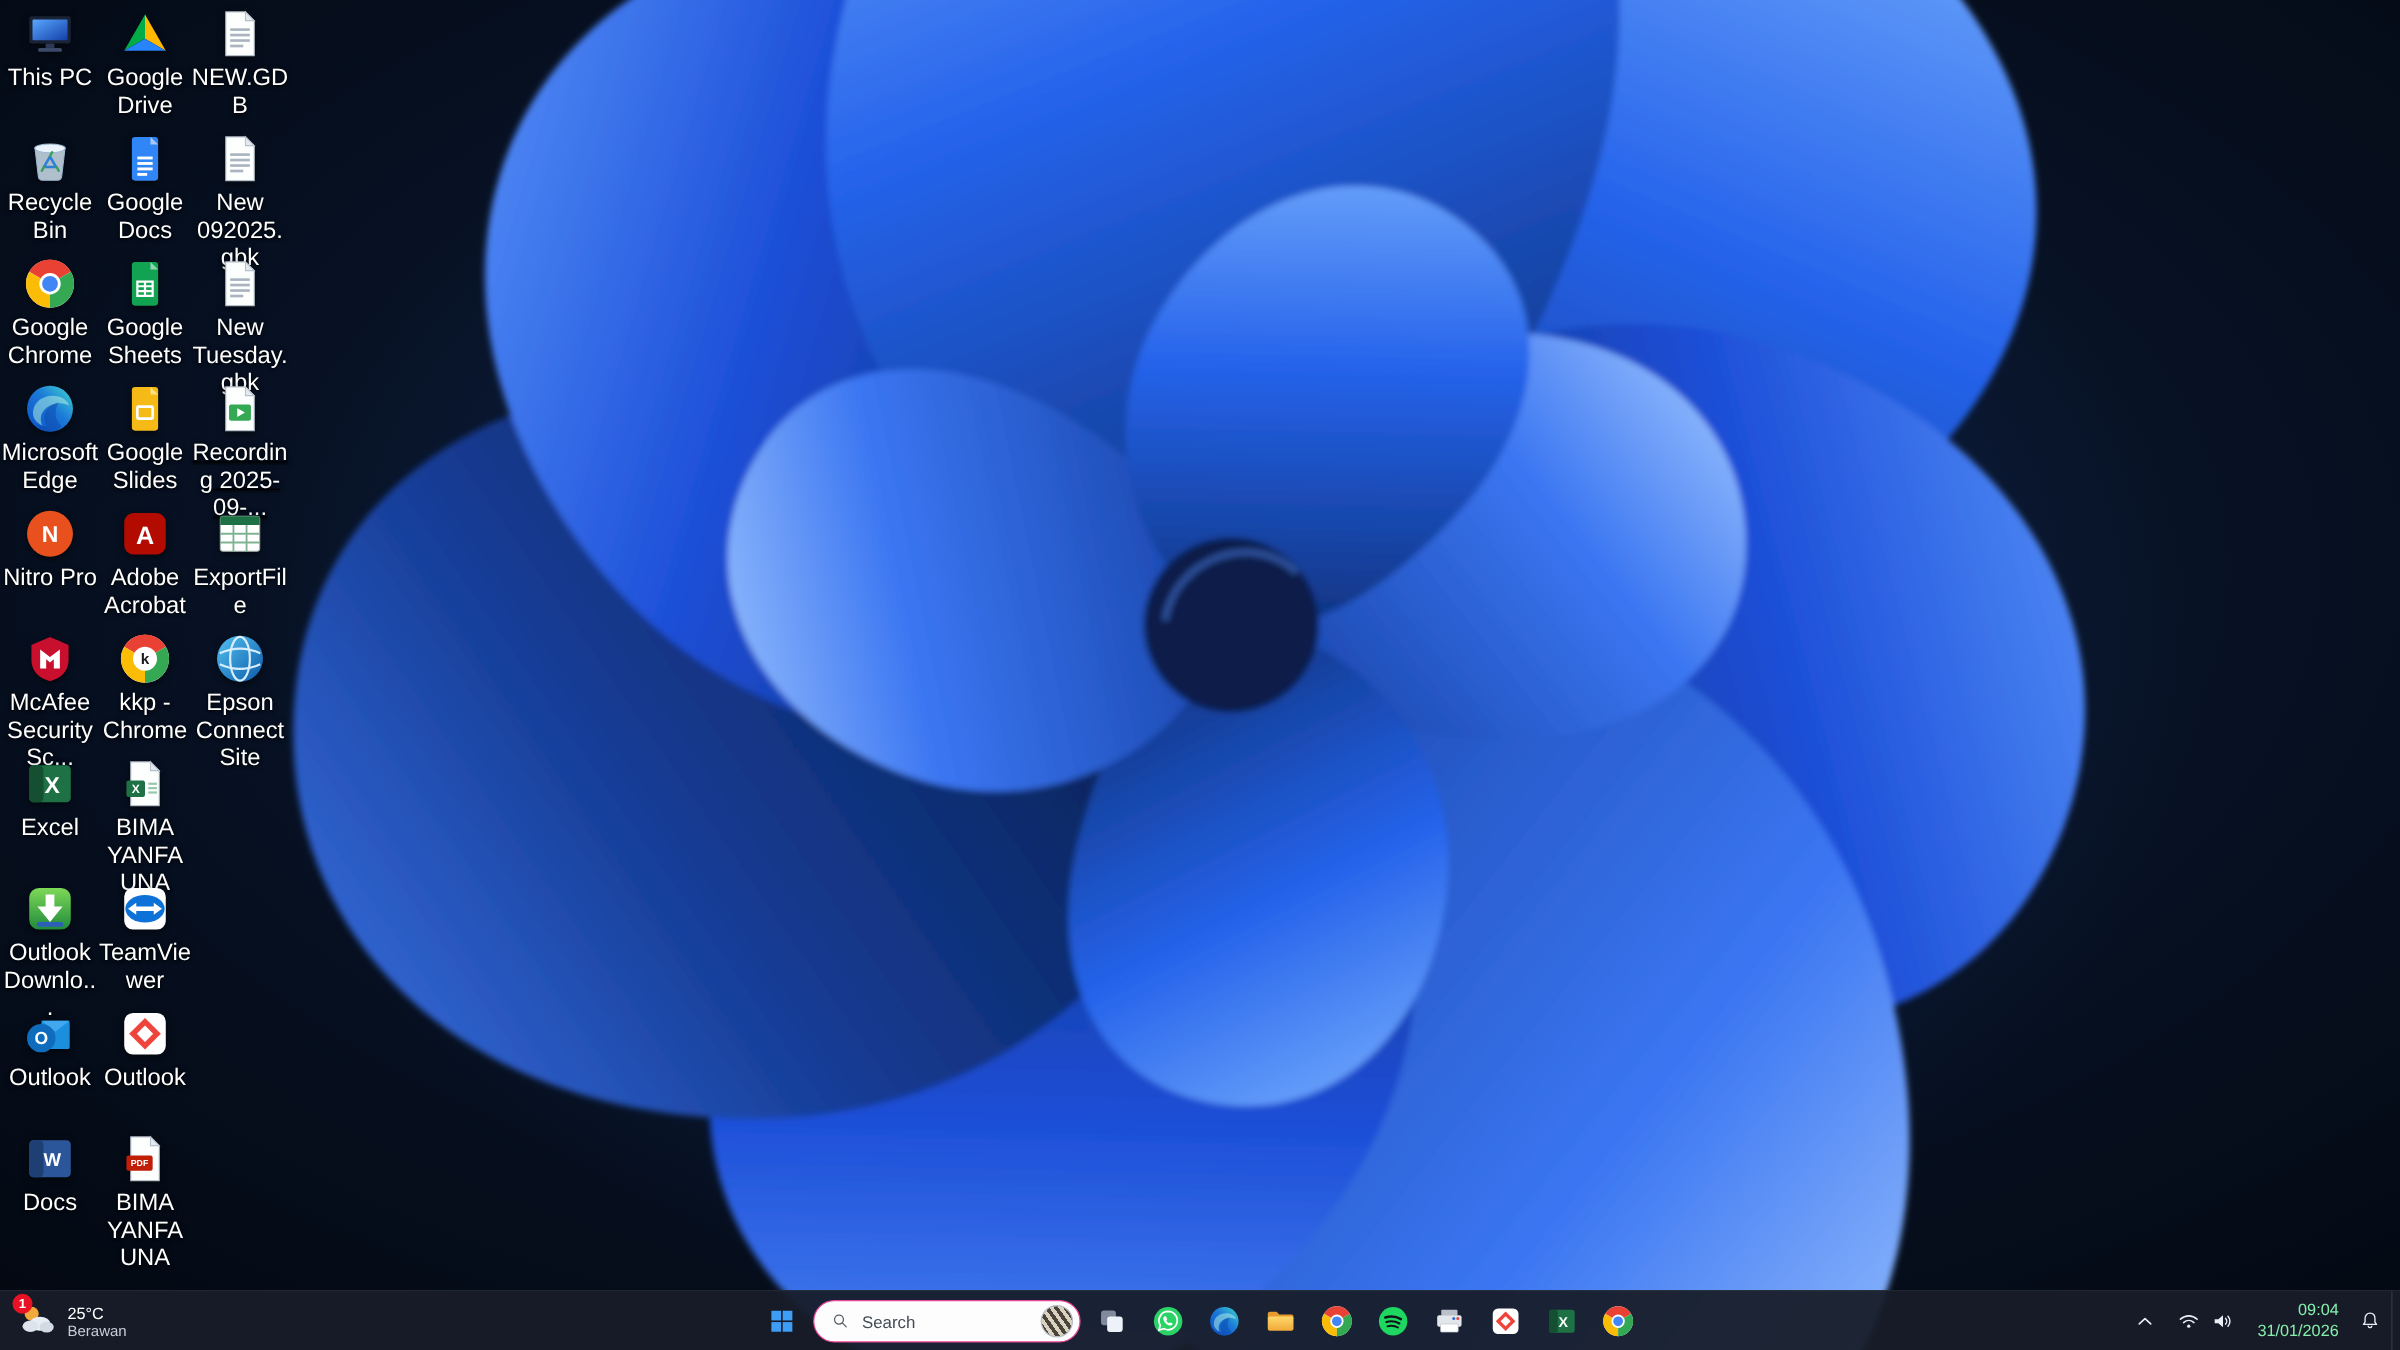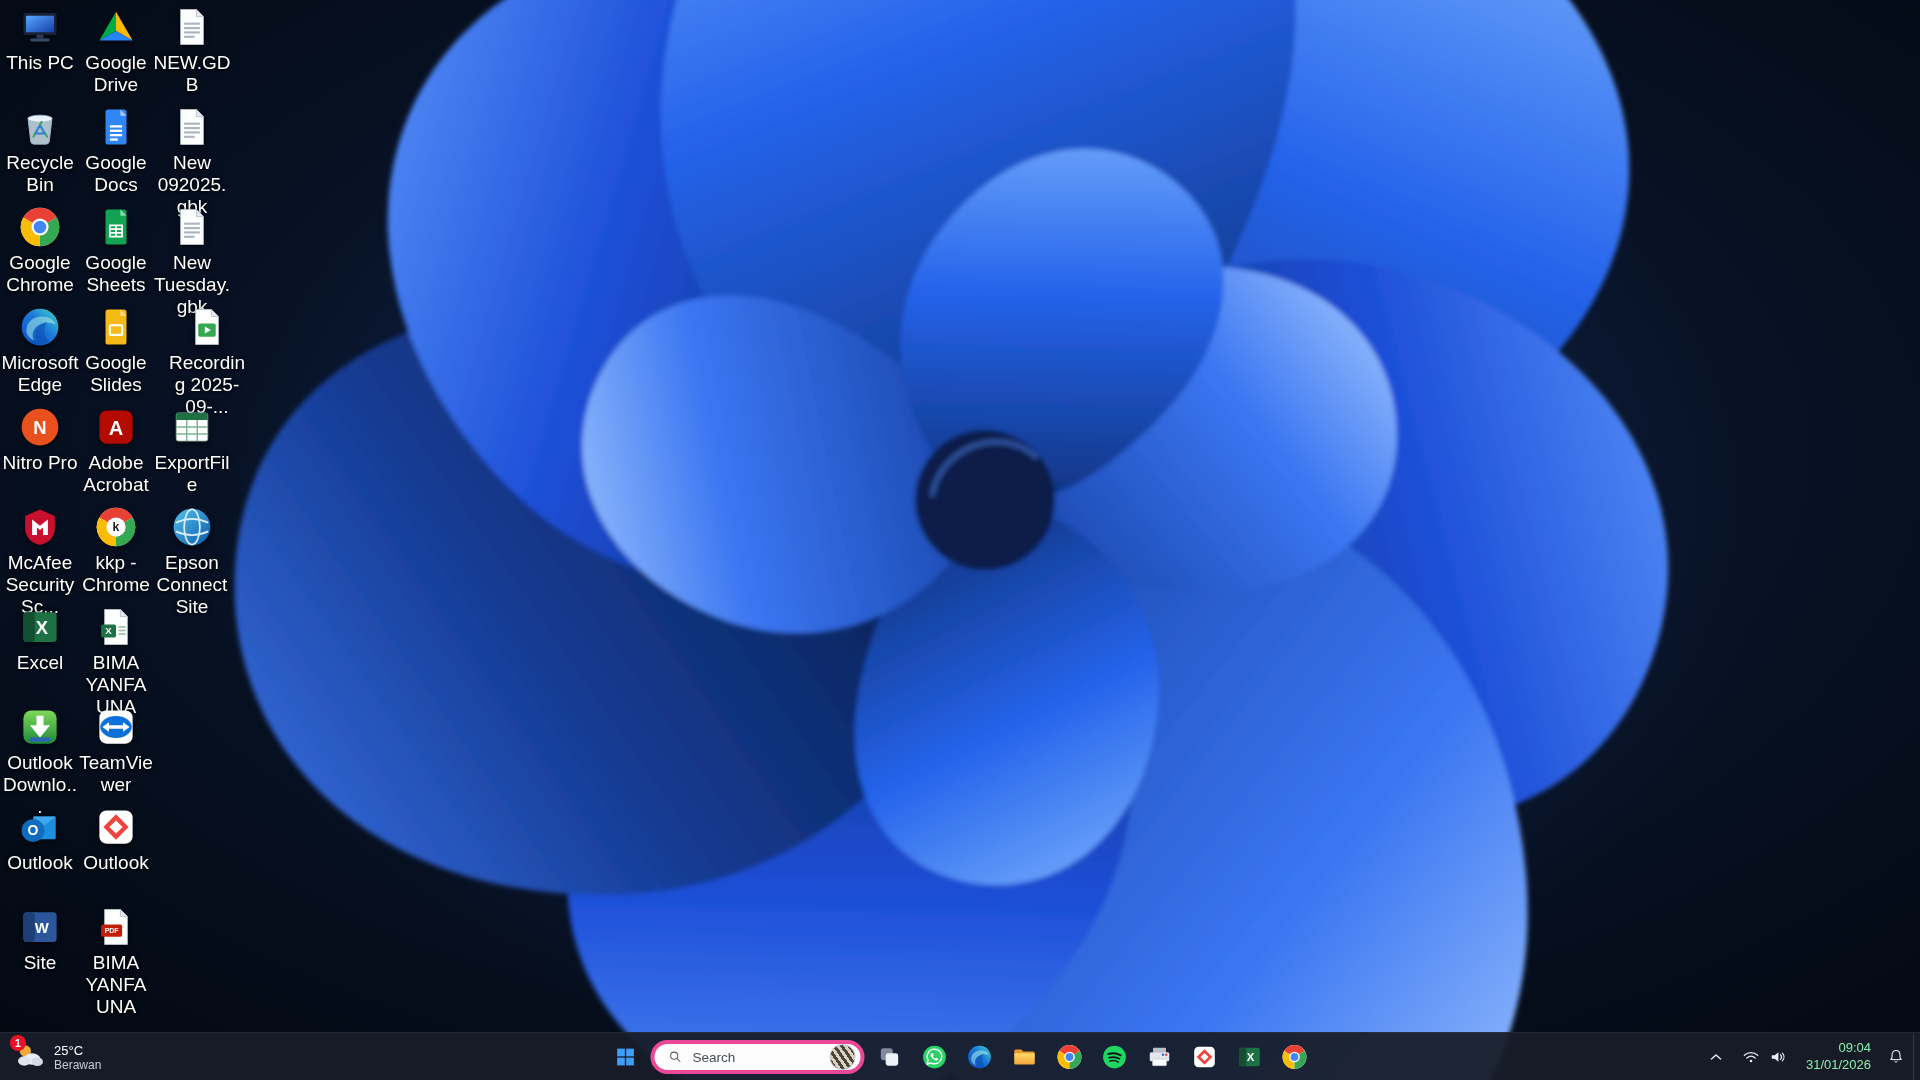--- a/index.html
+++ b/index.html
@@ -26,21 +26,21 @@
   .w-badge{position:absolute;left:6px;top:-2px;min-width:16px;height:16px;border-radius:8px;background:#e81224;color:#fff;
            font-size:10.5px;display:flex;align-items:center;justify-content:center;padding:0 4px;font-weight:bold;z-index:2}
   .w-temp{font-size:13px;color:#fff}
   .w-cond{font-size:12px;color:#c6cdd8}
 
   .tb-center{position:absolute;left:50%;top:0;transform:translateX(-50%);height:48px;display:flex;align-items:center;gap:5px}
   .tbtn{width:40px;height:40px;border:none;background:transparent;border-radius:6px;display:flex;align-items:center;justify-content:center;cursor:pointer}
   .tbtn svg,.tglyph svg{width:26px;height:26px;display:block}
   .tglyph{display:flex}
 
-  .search-pill{height:34px;width:214px;background:#fdfdfd;border:4px solid #ec4899;border-radius:17px;display:flex;
+  .search-pill{height:34px;width:214px;background:#fdfdfd;border:1px solid #ec4899;border-radius:17px;display:flex;
                align-items:center;padding:0 5px 0 12px;gap:8px;cursor:text}
   .s-ico svg{width:18px;height:18px;display:block}
   .s-text{font-size:13.5px;color:#454b54;flex:1}
   .s-img{width:26px;height:26px;border-radius:50%;border:1px solid #b9bec6;
          background:repeating-linear-gradient(55deg,#d9d2bf 0 3px,#4a443a 3px 6px)}
 
   .tb-right{position:absolute;right:0;top:0;height:48px;display:flex;align-items:center;gap:2px;padding-right:2px}
   .tbtn.sm{width:30px;height:40px}
   .tbtn.sm svg{width:20px;height:20px}
   .tray-group{display:flex;align-items:center;gap:7px;padding:6px 8px;border-radius:6px;cursor:pointer}
@@ -258,21 +258,21 @@
     <div class="dicon" style="left: 77px; top: 306px;">
       <span class="dglyph">
         <svg viewBox="0 0 48 48" aria-hidden="true">
           <rect x="12" y="4" width="24" height="40" rx="3" fill="#f5ba15"></rect>
           <path d="M29 4l7 7h-7z" fill="#fbdf87"></path>
           <rect x="17" y="22" width="14" height="11" rx="1" fill="none" stroke="#fff" stroke-width="2.4"></rect>
         </svg>
       </span>
       <span class="dlabel">Google Slides</span>
     </div>
-    <div class="dicon" style="left: 168px; top: 306px;">
+    <div class="dicon" style="left: 153px; top: 306px; text-decoration: underline;">
       <span class="dglyph">
         <svg viewBox="0 0 48 48" aria-hidden="true">
           <path d="M11 4h18l8 8v32H11z" fill="#fdfefe" stroke="#b6c0cb"></path>
           <path d="M29 4l8 8h-8z" fill="#e3e9f0" stroke="#b6c0cb"></path>
           <rect x="14" y="20" width="20" height="15" rx="2" fill="#34a853"></rect>
           <path d="M21.5 23.5v8l7-4z" fill="#fff"></path>
         </svg>
       </span>
       <span class="dlabel">Recording 2025-09-...</span>
     </div>
@@ -404,21 +404,21 @@
       <span class="dlabel">Outlook</span>
     </div>
     <div class="dicon" style="left: 1px; top: 906px;">
       <span class="dglyph">
         <svg viewBox="0 0 48 48" aria-hidden="true">
           <rect x="5" y="7" width="38" height="34" rx="4" fill="#2b579a"></rect>
           <rect x="5" y="7" width="13" height="34" rx="4" fill="#1e3f73"></rect>
           <text x="26" y="31" text-anchor="middle" font-size="17" font-weight="bold" fill="#fff">W</text>
         </svg>
       </span>
-      <span class="dlabel">Site</span>
+      <span class="dlabel">Docs</span>
     </div>
     <div class="dicon" style="left: 77px; top: 906px;">
       <span class="dglyph">
         <svg viewBox="0 0 48 48" aria-hidden="true">
           <path d="M11 4h18l8 8v32H11z" fill="#fdfefe" stroke="#b6c0cb"></path>
           <path d="M29 4l8 8h-8z" fill="#e3e9f0" stroke="#b6c0cb"></path>
           <rect x="7" y="21" width="24" height="14" rx="2" fill="#c11e07"></rect>
           <text x="19" y="31" text-anchor="middle" font-size="8" font-weight="bold" fill="#fff">PDF</text>
         </svg>
       </span>

